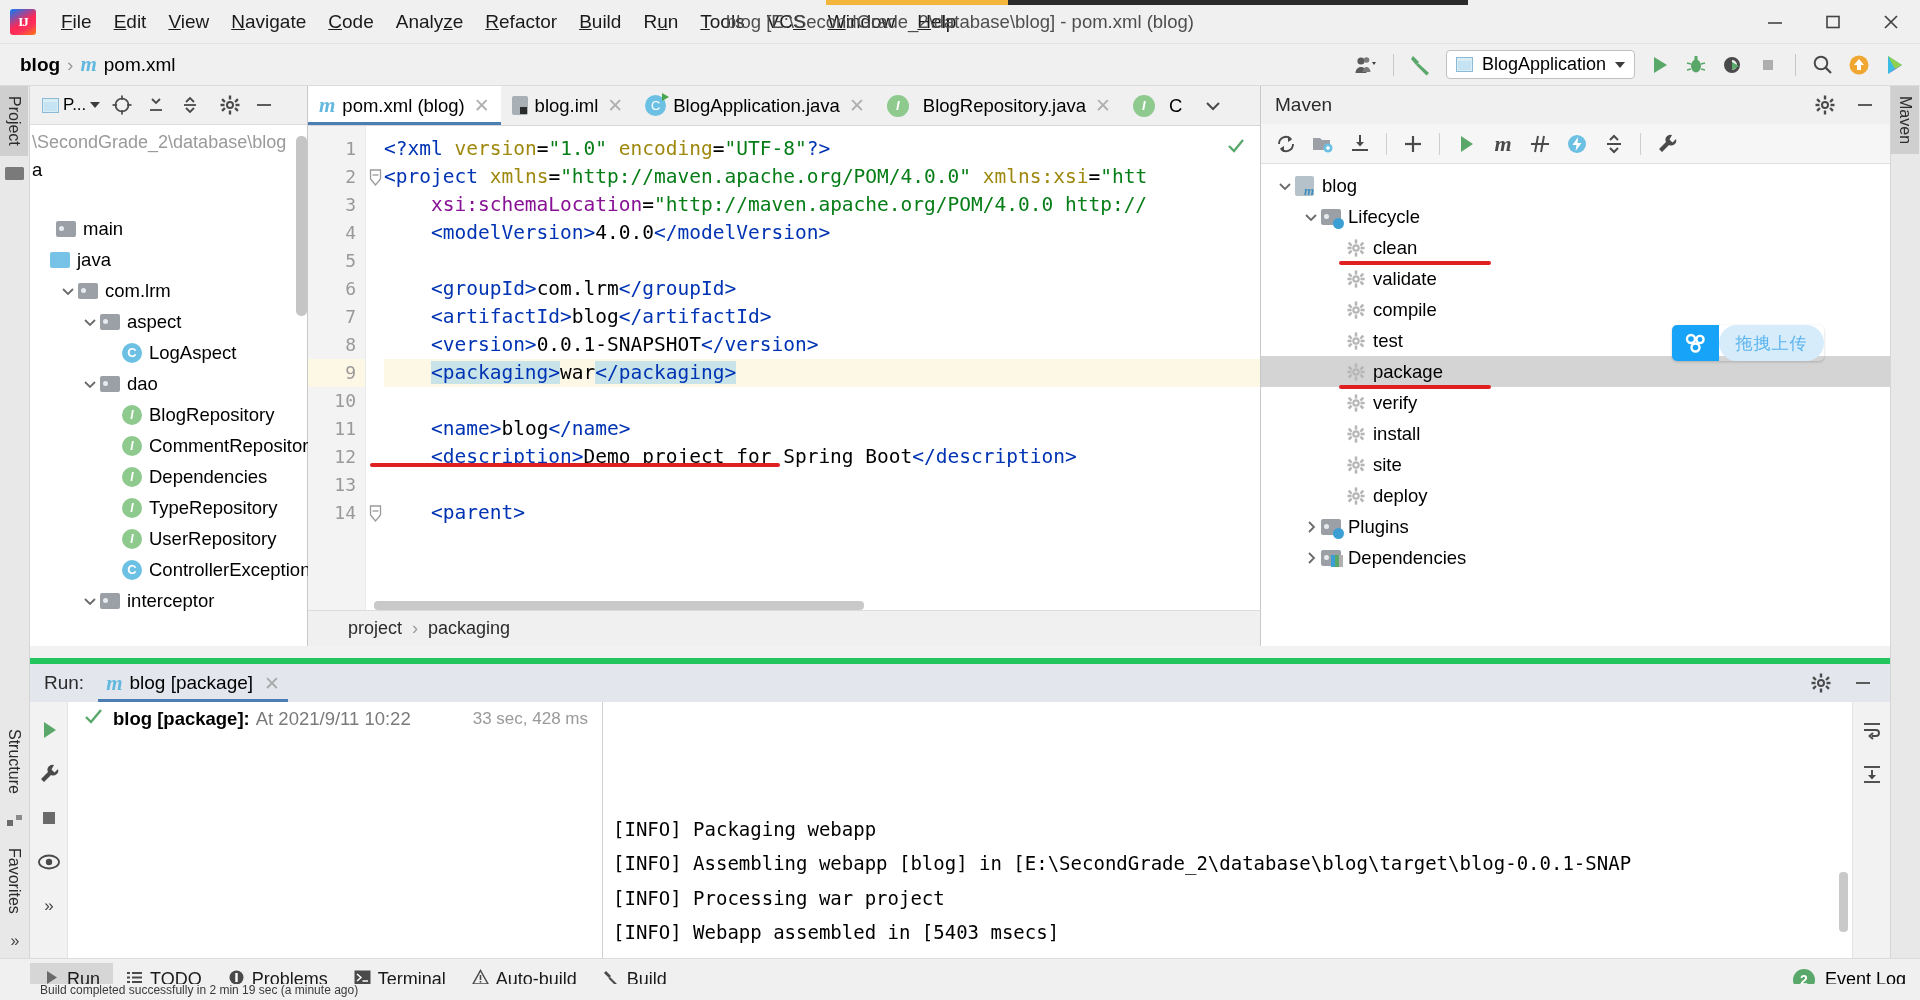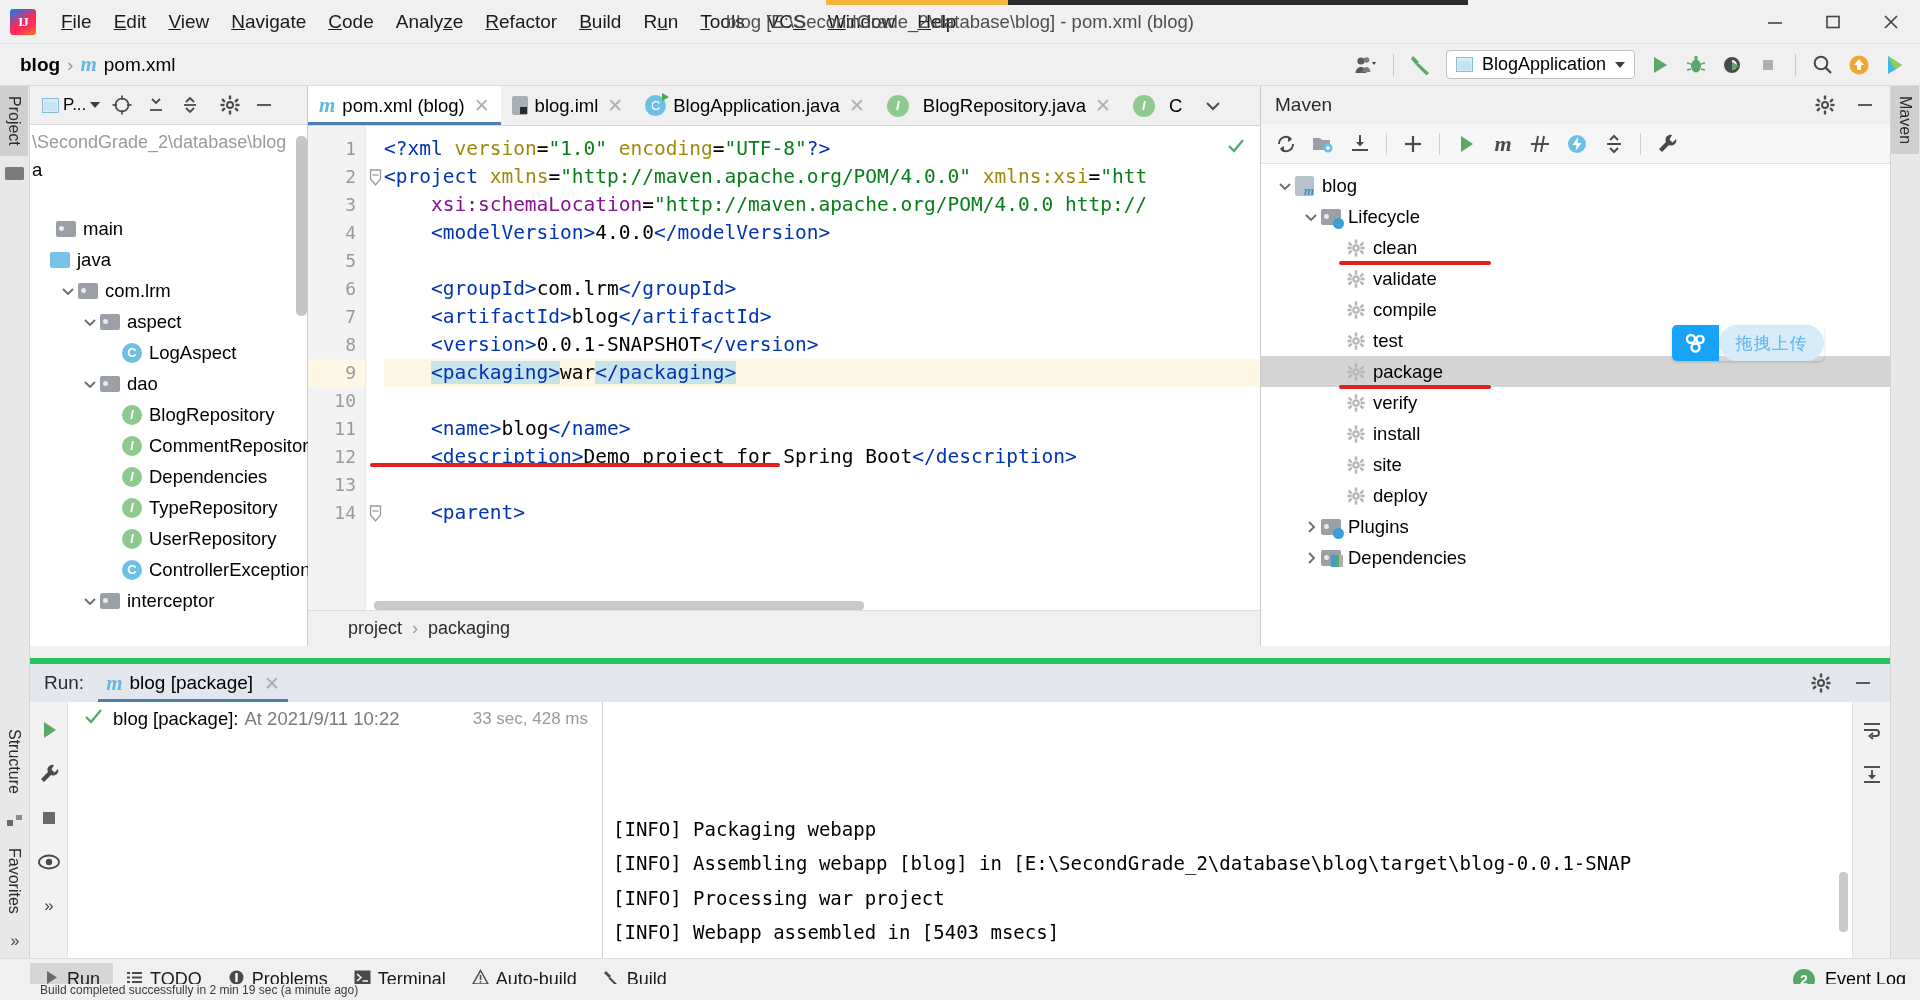--- a/index.html
+++ b/index.html
@@ -1008,21 +1008,21 @@
         </div>
         <div class="rs-btn" style="font-size:17px;color:#444;">»</div>
       </div>
       <div class="run-tree">
         <div class="rtree-row">
           <span style="margin-right:10px;">
             <svg width="19" height="19" viewBox="0 0 19 19">
                 <path d="M2 10 L7 15 L17 3" fill="none" stroke="#59a869" stroke-width="2.4"></path>
               </svg>
           </span>
-          <span style="font-weight:400;">blog [package]:</span>
+          <span style="font-weight:700;">blog [package]:</span>
           <span style="color:#7a7a7a;margin-left:6px;">At 2021/9/11 10:22</span>
           <span class="ts">33 sec, 428 ms</span>
         </div>
       </div>
       <div class="console" id="console">
         <div class="cscroll"></div>
       <div style="position: relative;">[INFO] Packaging webapp</div><div style="position: relative;">[INFO] Assembling webapp [blog] in [E:\SecondGrade_2\database\blog\target\blog-0.0.1-SNAP</div><div style="position: relative;">[INFO] Processing war project</div><div style="position: relative;">[INFO] Webapp assembled in [5403 msecs]</div><div style="position: relative;">[INFO] Building war: E:\SecondGrade_2\database\blog\target\blog-0.0.1-SNAPSHOT.war</div></div>
       <div class="run-rail">
         <div class="rs-btn">
           <svg width="22" height="20" viewBox="0 0 22 20">

